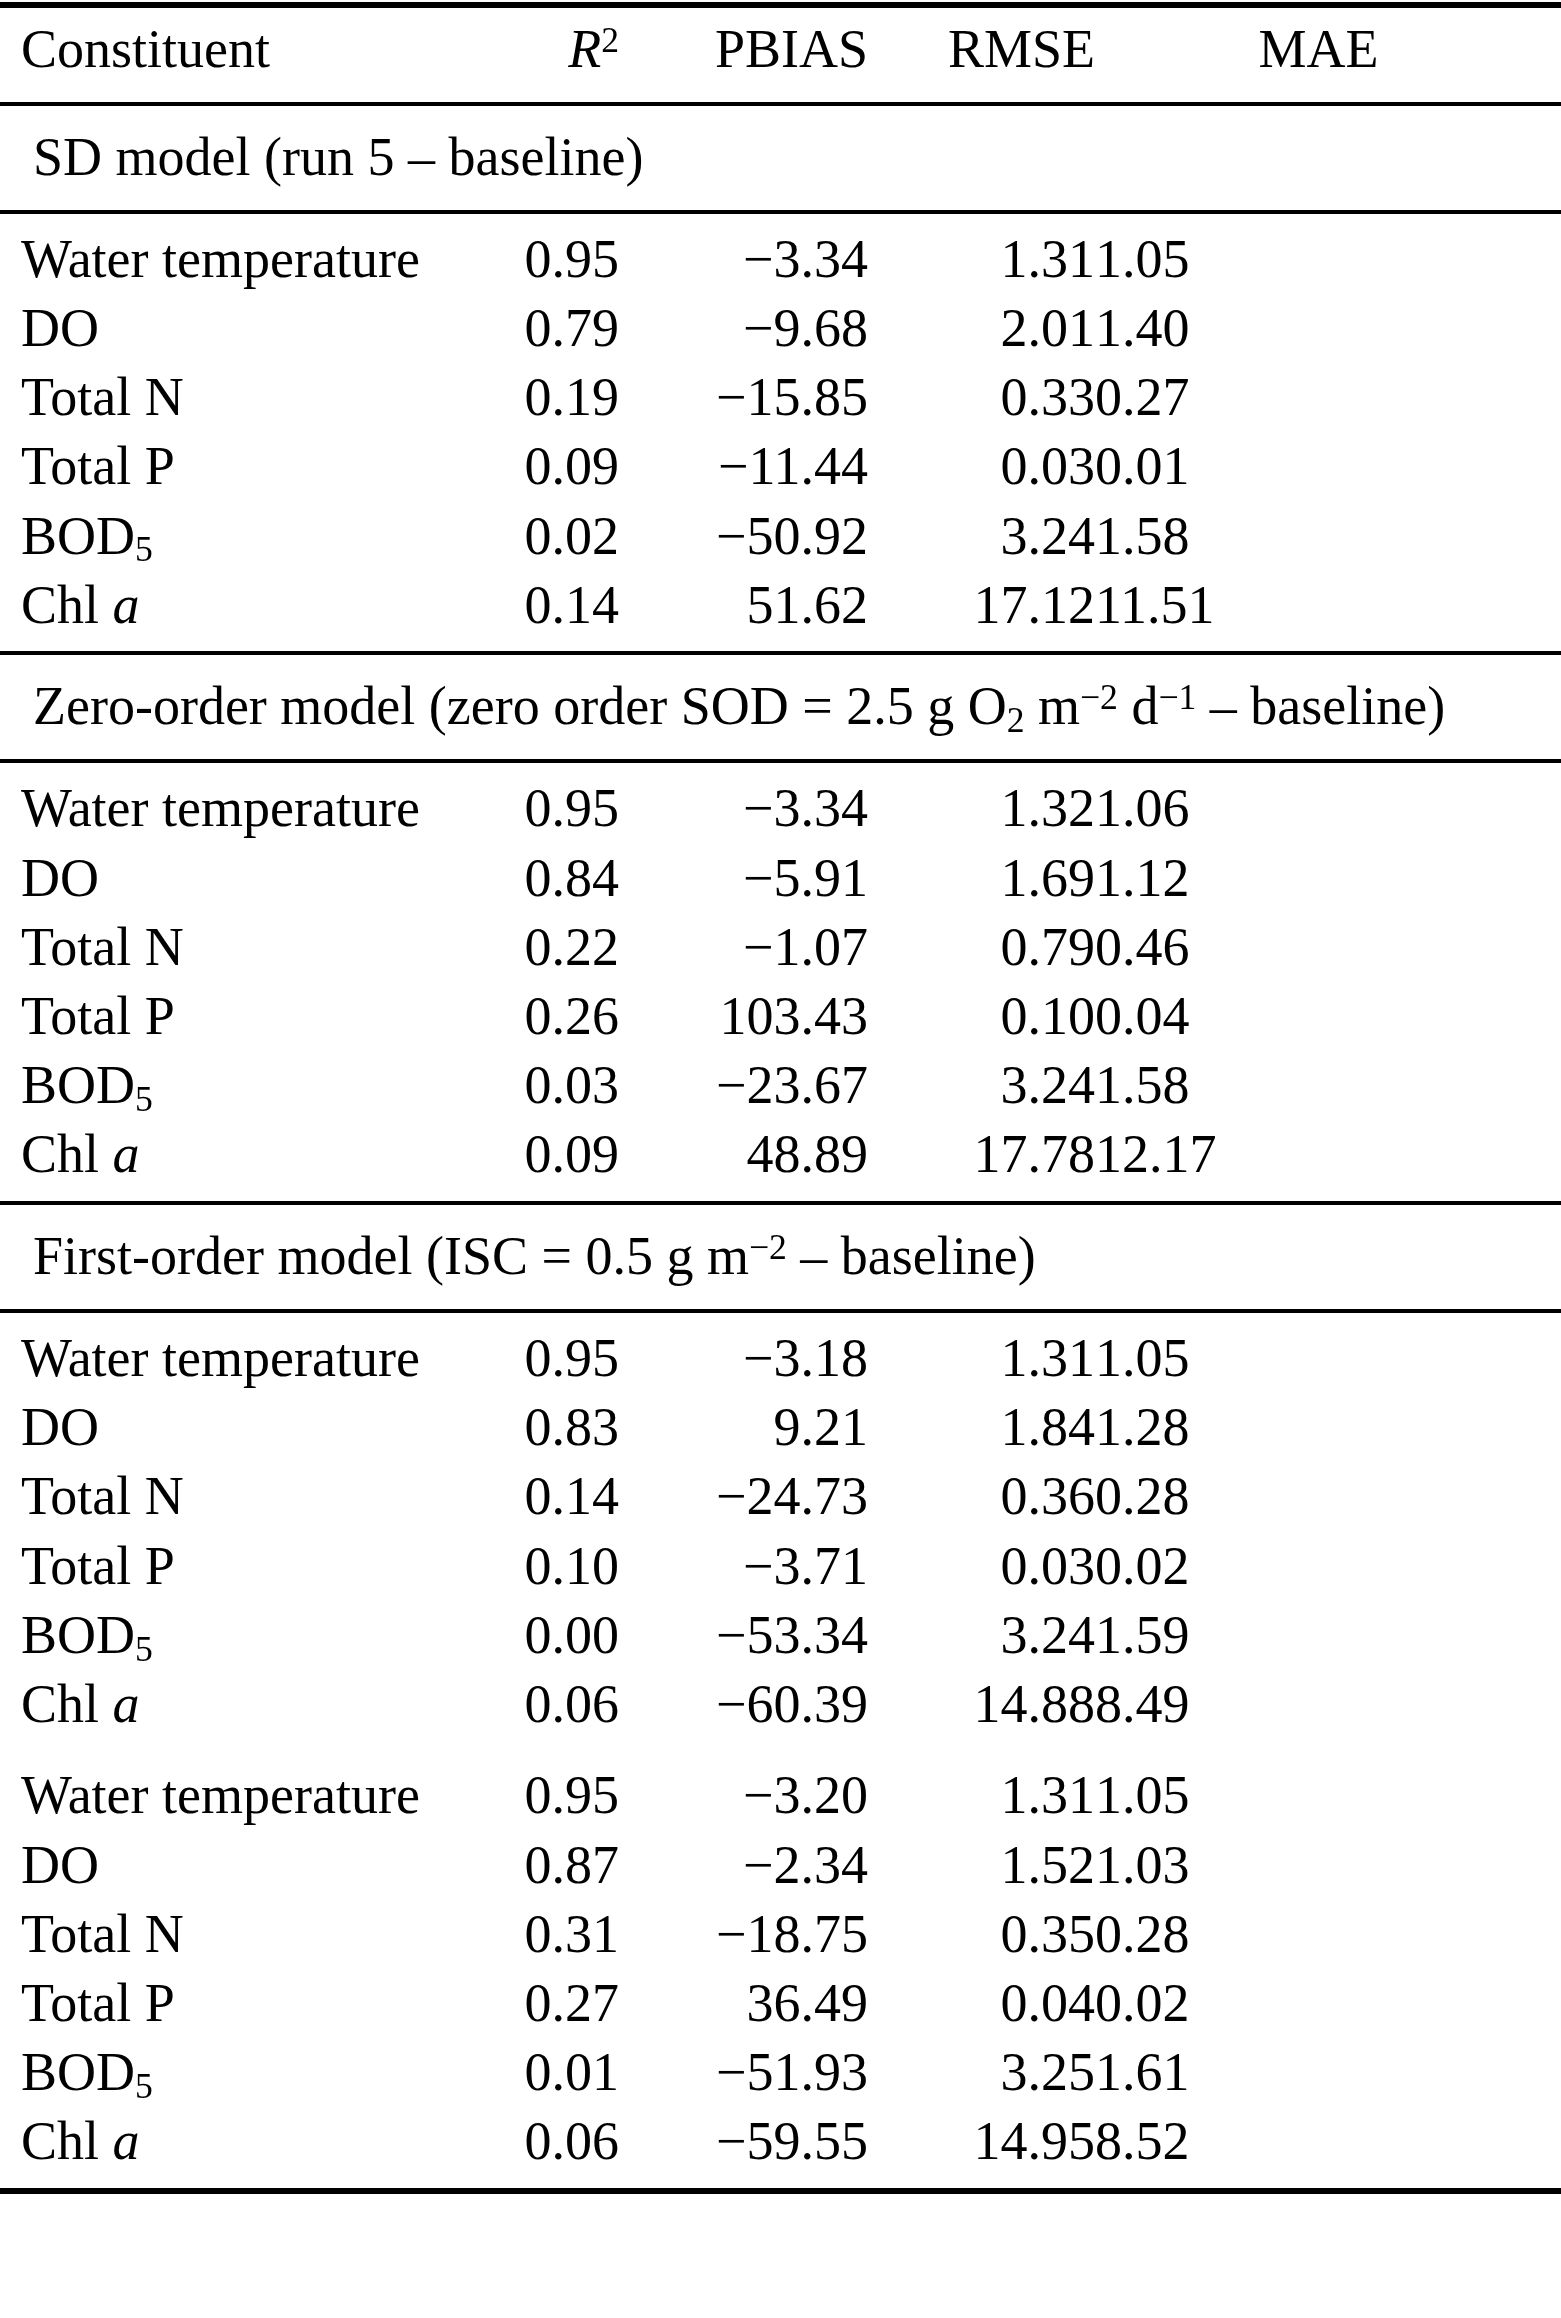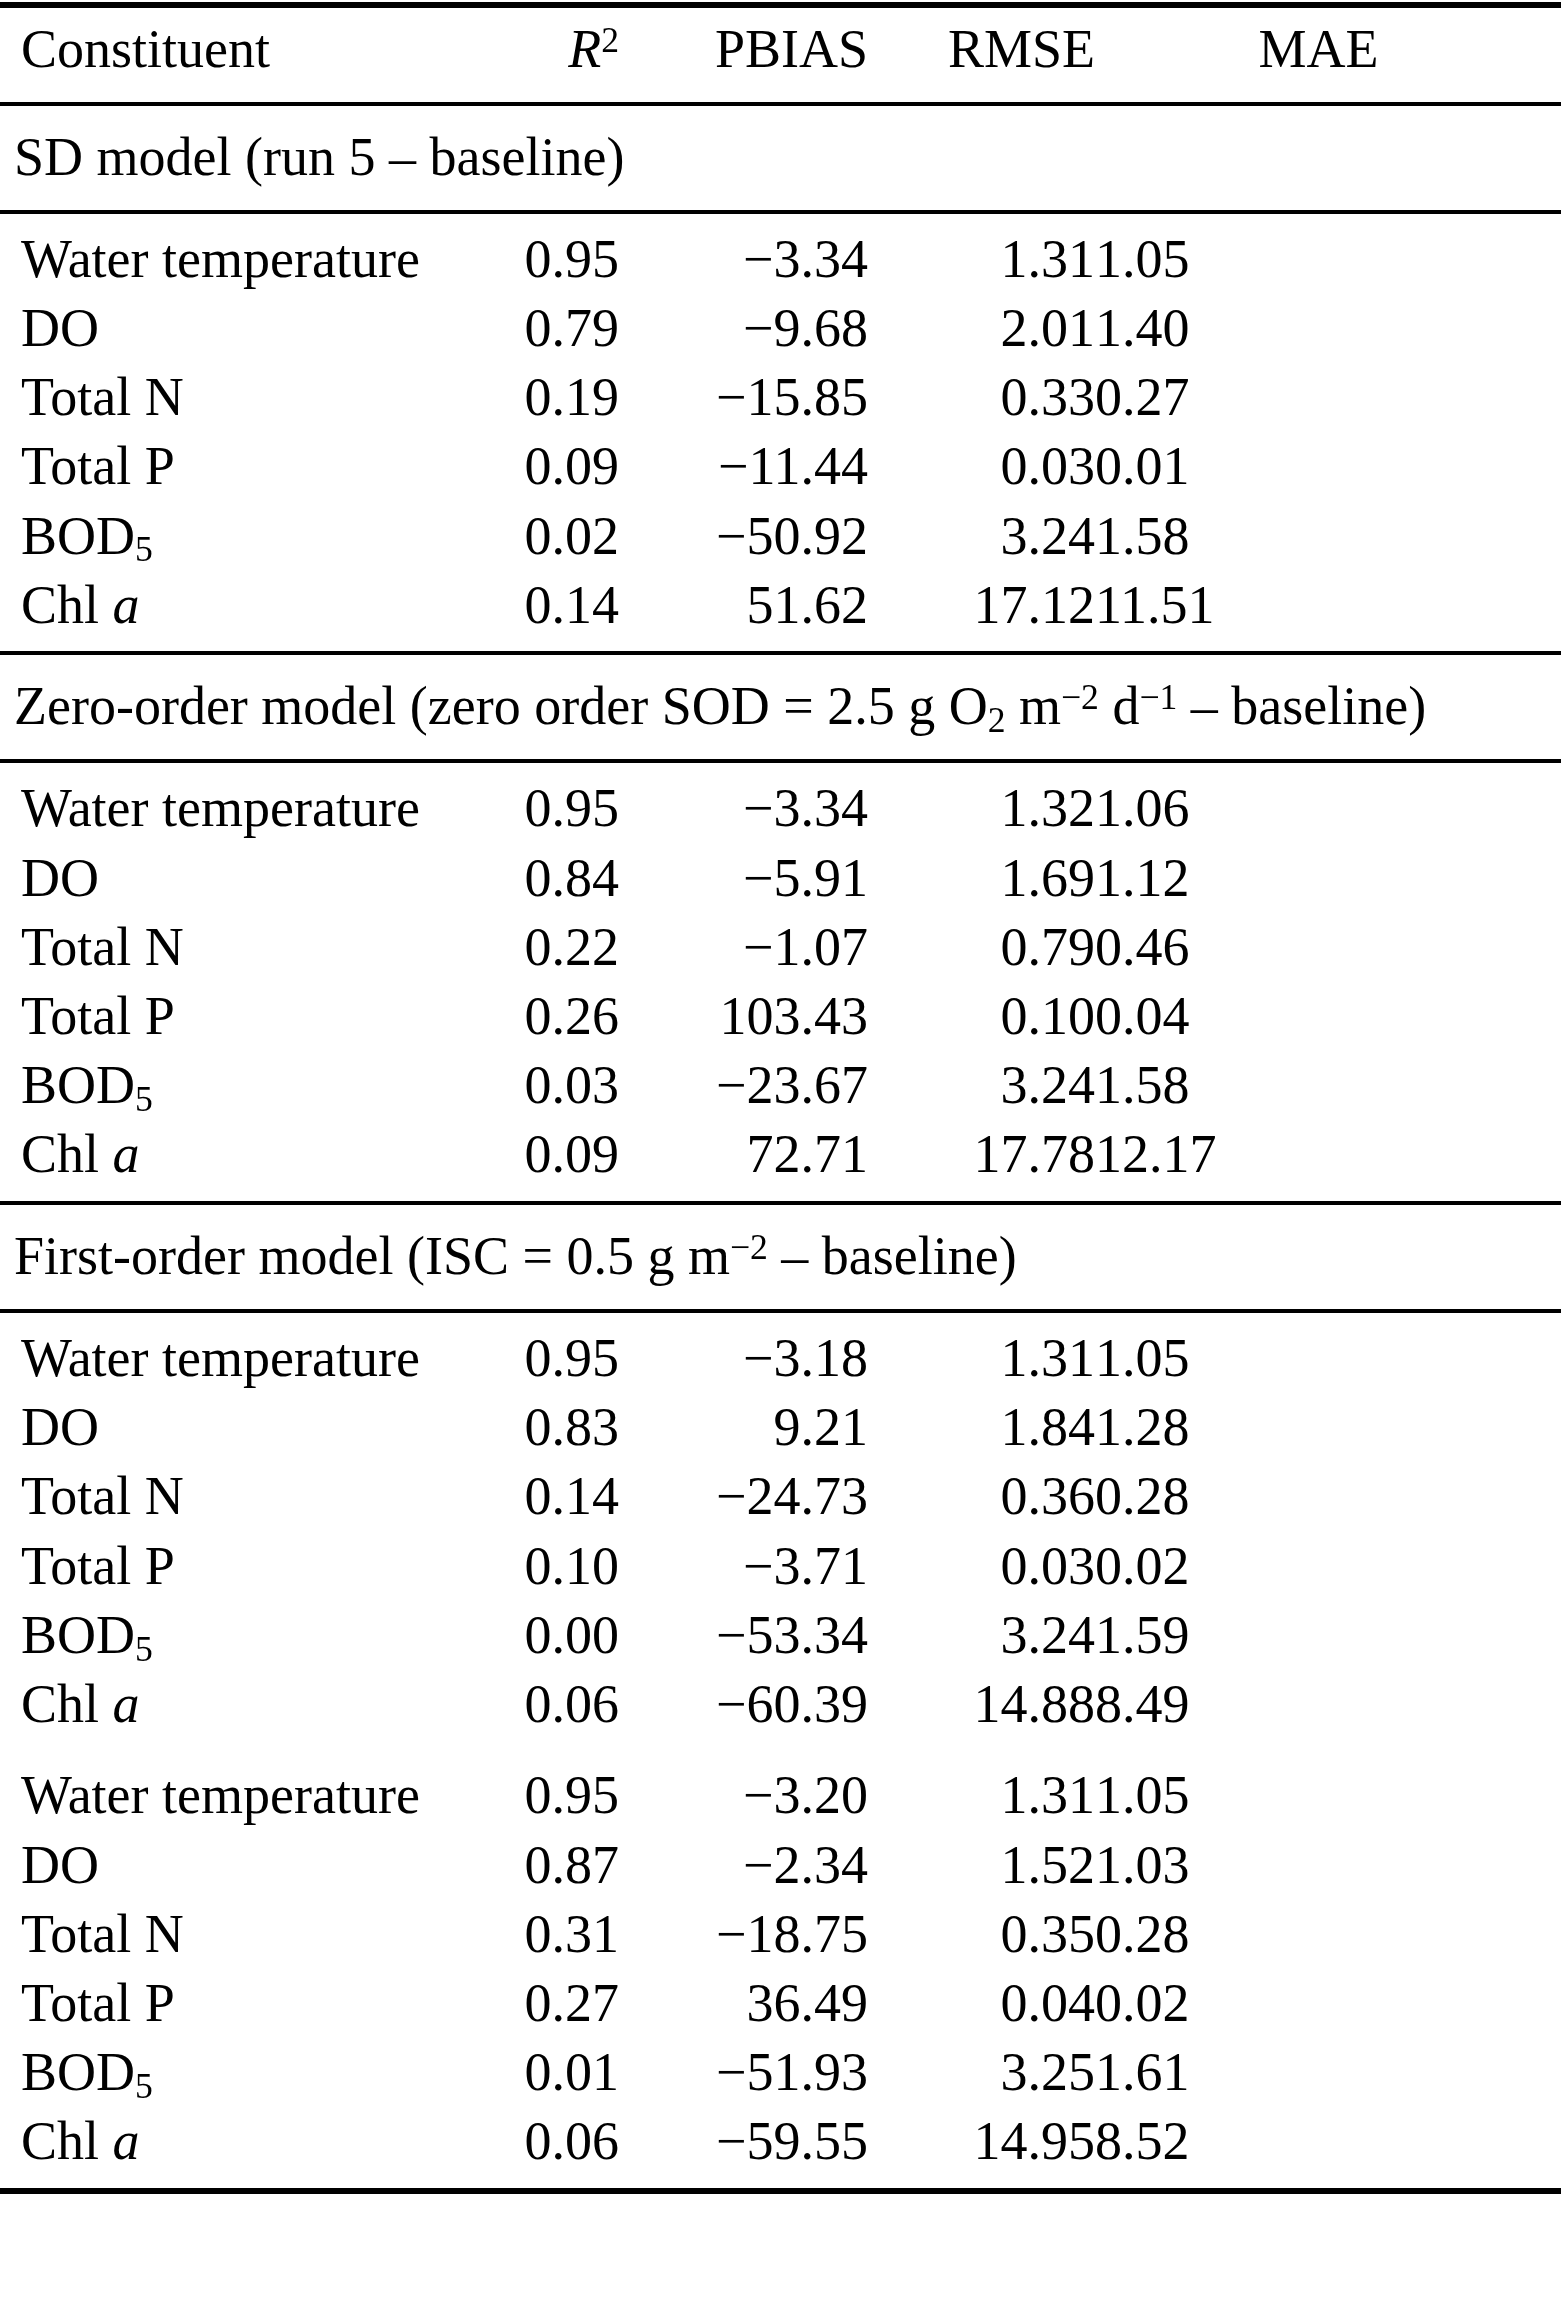--- a/index.html
+++ b/index.html
@@ -24,21 +24,21 @@
     font-weight: normal;
     padding: 13.6px 0 26px 0;
     border-bottom: 4.5px solid #000;
     vertical-align: baseline;
     line-height: 1;
   }
   td, th { line-height: 1; }
   td.section-title {
     border-top: 4.5px solid #000;
     border-bottom: 4.5px solid #000;
-    padding: 24px 0 26px 14px;
+    padding: 24px 0 26px 33px;
     text-align: left;
   }
   tbody td { padding: 7.6px 0; vertical-align: baseline; }
   tr.first-row td { padding-top: 18px; }
   tr.last-row td { padding-bottom: 19.6px; margin-left: 24px; }
   .col-constituent { text-align: left; padding-left: 21px; }
   .col-r2, .col-pbias, .col-rmse { text-align: right; }
   .col-mae { padding-right: 19px; }
   sup { font-size: 0.66em; position: relative; top: -0.42em; vertical-align: baseline; }
   sub { font-size: 0.66em; position: relative; top: 0.22em; vertical-align: baseline; }
@@ -145,21 +145,21 @@
         <tr>
           <td class="col-constituent"><span>BOD</span><sub>5</sub></td>
           <td class="col-r2">0.03</td>
           <td class="col-pbias">−23.67</td>
           <td class="col-rmse">3.24</td>
           <td class="col-mae">1.58</td>
         </tr>
         <tr class="last-row">
           <td class="col-constituent"><span>Chl </span><i>a</i></td>
           <td class="col-r2">0.09</td>
-          <td class="col-pbias">72.71</td>
+          <td class="col-pbias">48.89</td>
           <td class="col-rmse">17.78</td>
           <td class="col-mae">12.17</td>
         </tr>
         <tr>
           <td colspan="5" class="section-title"><span>First-order model (ISC = 0.5 g m</span><sup>−2</sup><span> – baseline)</span></td>
         </tr>
         <tr class="first-row">
           <td class="col-constituent"><span>Water temperature</span></td>
           <td class="col-r2">0.95</td>
           <td class="col-pbias">−3.18</td>

